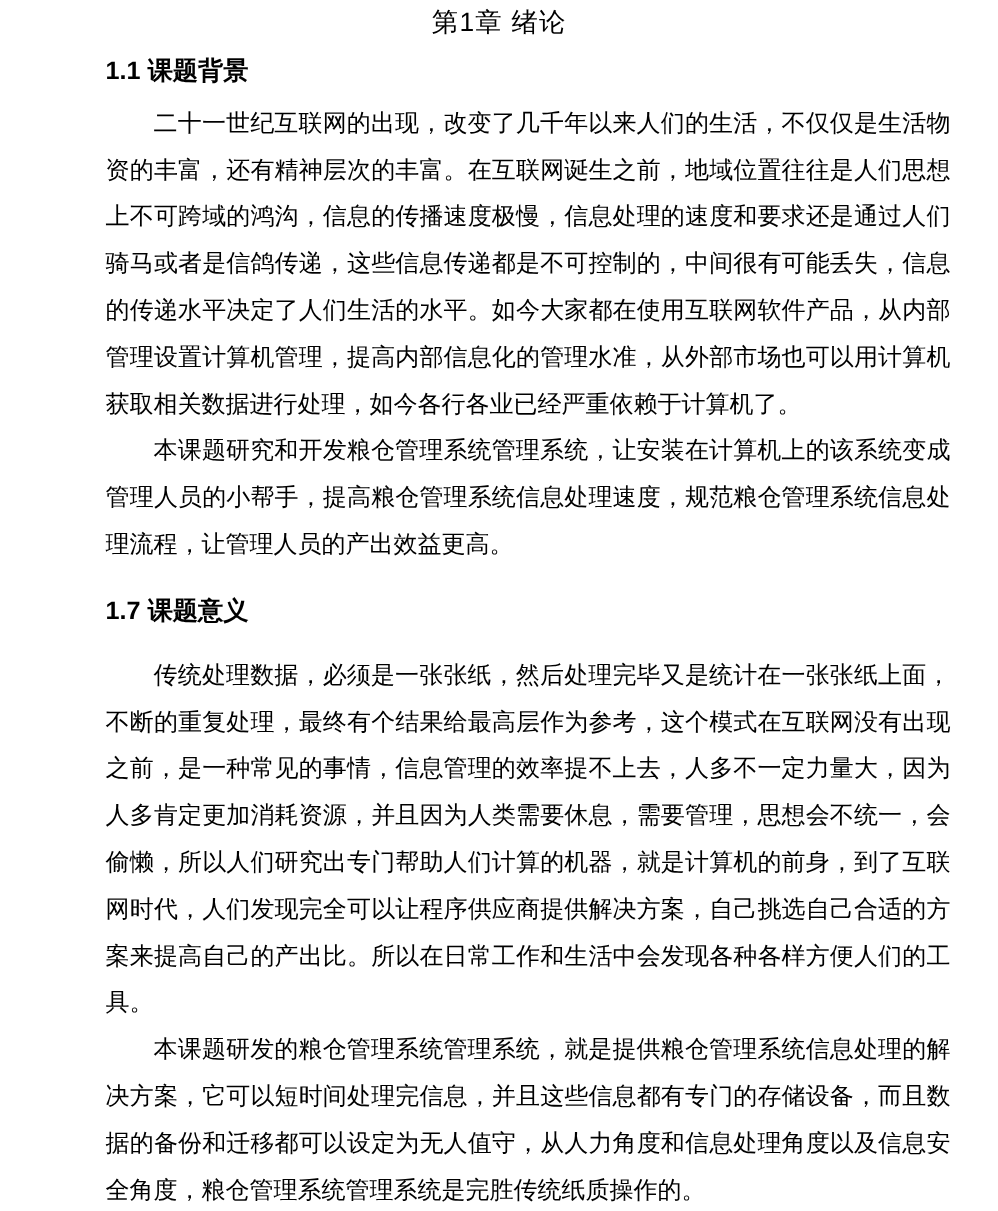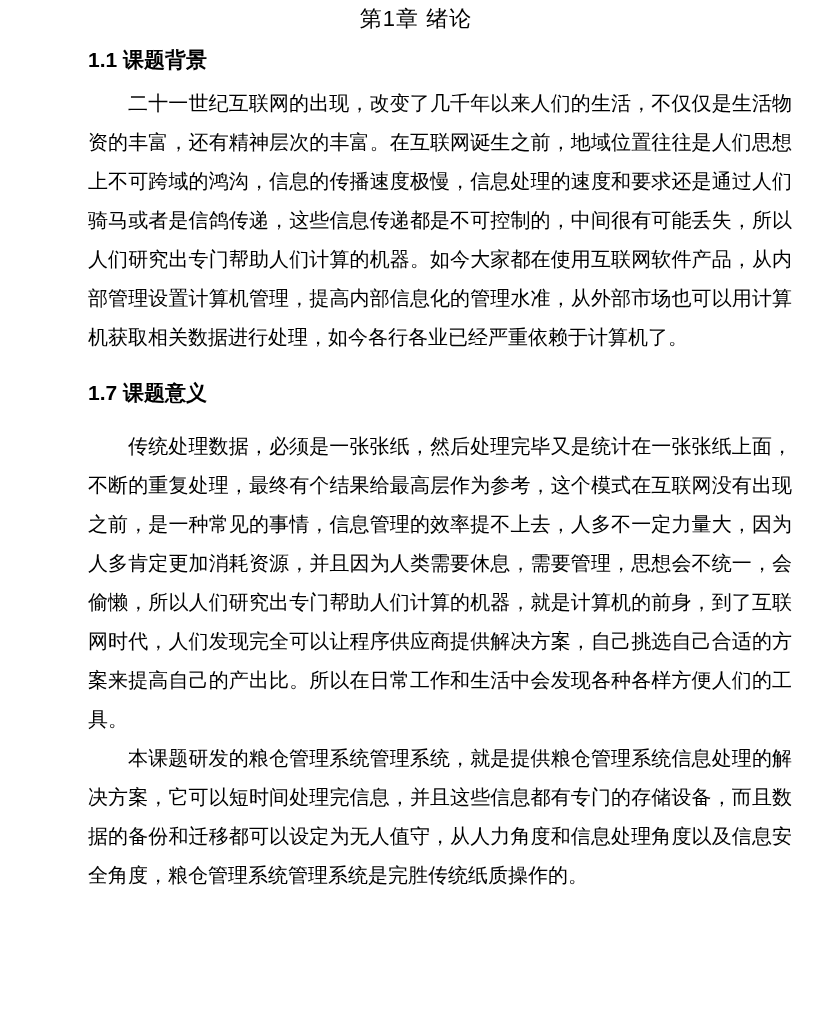--- a/index.html
+++ b/index.html
@@ -43,20 +43,21 @@
   .body-par.first-of-section { margin-top: 10px; }
   .body-par.first-of-section2 { margin-top: 20px; }
 </style>
 </head>
 <body>
 
 <h1 class="chapter-title">第1章 绪论</h1>
 
 <section>
   <h2 class="section-heading">1.1 课题背景</h2>
-  <p class="body-par first-of-section">二十一世纪互联网的出现，改变了几千年以来人们的生活，不仅仅是生活物资的丰富，还有精神层次的丰富。在互联网诞生之前，地域位置往往是人们思想上不可跨域的鸿沟，信息的传播速度极慢，信息处理的速度和要求还是通过人们骑马或者是信鸽传递，这些信息传递都是不可控制的，中间很有可能丢失，所以人们研究出专门帮助人们计算的机器。如今大家都在使用互联网软件产品，从内部管理设置计算机管理，提高内部信息化的管理水准，从外部市场也可以用计算机获取相关数据进行处理，如今各行各业已经严重依赖于计算机了。</p>
+  <p class="body-par first-of-section">二十一世纪互联网的出现，改变了几千年以来人们的生活，不仅仅是生活物资的丰富，还有精神层次的丰富。在互联网诞生之前，地域位置往往是人们思想上不可跨域的鸿沟，信息的传播速度极慢，信息处理的速度和要求还是通过人们骑马或者是信鸽传递，这些信息传递都是不可控制的，中间很有可能丢失，信息的传递水平决定了人们生活的水平。如今大家都在使用互联网软件产品，从内部管理设置计算机管理，提高内部信息化的管理水准，从外部市场也可以用计算机获取相关数据进行处理，如今各行各业已经严重依赖于计算机了。</p>
+  <p class="body-par">本课题研究和开发粮仓管理系统管理系统，让安装在计算机上的该系统变成管理人员的小帮手，提高粮仓管理系统信息处理速度，规范粮仓管理系统信息处理流程，让管理人员的产出效益更高。</p>
 </section>
 
 <section>
   <h2 class="section-heading second">1.7 课题意义</h2>
   <p class="body-par first-of-section2">传统处理数据，必须是一张张纸，然后处理完毕又是统计在一张张纸上面，不断的重复处理，最终有个结果给最高层作为参考，这个模式在互联网没有出现之前，是一种常见的事情，信息管理的效率提不上去，人多不一定力量大，因为人多肯定更加消耗资源，并且因为人类需要休息，需要管理，思想会不统一，会偷懒，所以人们研究出专门帮助人们计算的机器，就是计算机的前身，到了互联网时代，人们发现完全可以让程序供应商提供解决方案，自己挑选自己合适的方案来提高自己的产出比。所以在日常工作和生活中会发现各种各样方便人们的工具。</p>
   <p class="body-par">本课题研发的粮仓管理系统管理系统，就是提供粮仓管理系统信息处理的解决方案，它可以短时间处理完信息，并且这些信息都有专门的存储设备，而且数据的备份和迁移都可以设定为无人值守，从人力角度和信息处理角度以及信息安全角度，粮仓管理系统管理系统是完胜传统纸质操作的。</p>
 </section>
 
 </body></html>

